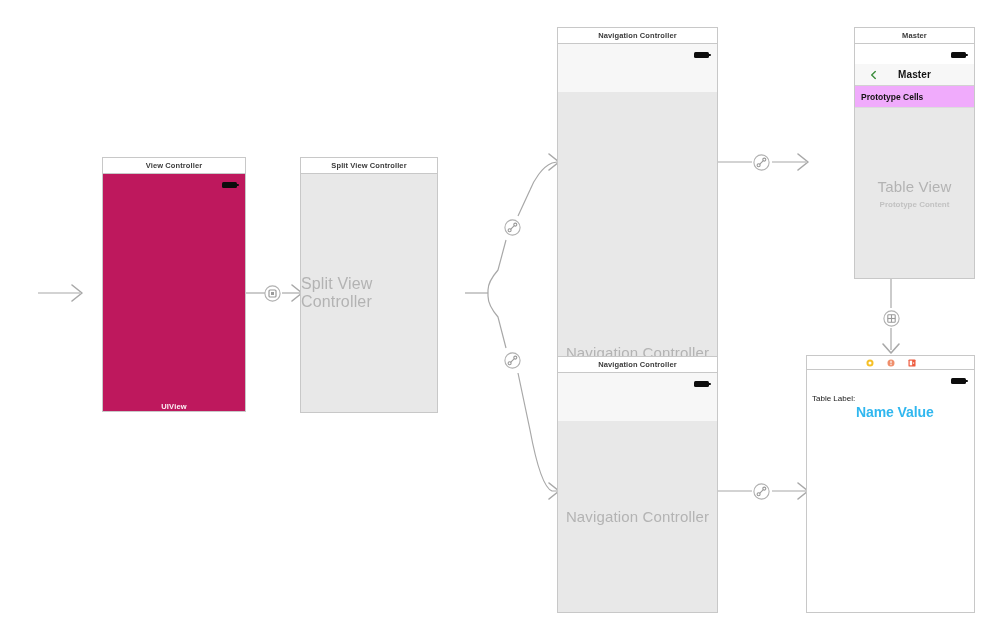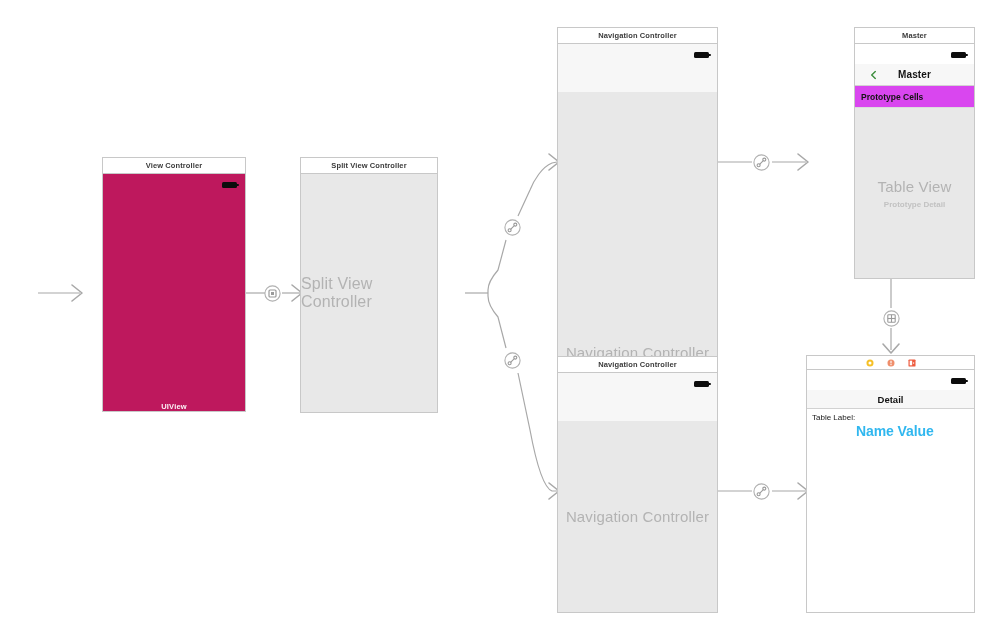--- a/index.html
+++ b/index.html
@@ -144,21 +144,21 @@
     left: 14px;
     top: 50%;
     transform: translateY(-50%);
     width: 9px;
     height: 9px;
     display: block;
   }
   .cellrow {
     box-sizing: border-box;
     height: 22px;
-    background: #d946ef;
+    background: #f0abfc;
     border-bottom: 1px solid #dcdcdc;
     display: flex;
     align-items: center;
     padding-left: 6px;
   }
   .cellrow-label {
     font-size: 8.5px;
     font-weight: bold;
     color: #131313;
   }
@@ -311,21 +311,21 @@
         <svg class="back-chevron" viewBox="0 0 10 10">
           <polyline points="7,1 3,5 7,9" fill="none" stroke="#3f8f3f" stroke-width="1.6" stroke-linecap="round" stroke-linejoin="round"></polyline>
         </svg>
         <div class="navbar-title">Master</div>
       </div>
       <div class="cellrow">
         <span class="cellrow-label">Prototype Cells</span>
       </div>
       <div class="placeholder" style="flex:1;">
         <div class="ph-title">Table View</div>
-        <div class="ph-sub">Prototype Detail</div>
+        <div class="ph-sub">Prototype Content</div>
       </div>
     </div>
   </div>
 
   <div class="scene" style="left:806px; top:355px; width:169px; height:258px;">
     <div class="scene-dock">
       <svg class="dock-icon" viewBox="0 0 10 10">
         <circle cx="5" cy="5" r="4.4" fill="#f6c026"></circle>
         <circle cx="5" cy="5" r="1.9" fill="#ffffff"></circle>
       </svg>
@@ -337,23 +337,20 @@
       <svg class="dock-icon" viewBox="0 0 10 10">
         <rect x="0.6" y="0.6" width="8.8" height="8.8" rx="1.1" fill="#ee5b3f"></rect>
         <rect x="2.1" y="2.1" width="3.1" height="5.8" fill="#ffffff"></rect>
         <rect x="6.2" y="4.3" width="1.5" height="1.5" fill="#ffffff"></rect>
       </svg>
     </div>
     <div class="scene-body" style="height:244px; display:flex; flex-direction:column;">
       <div class="statusbar">
         <div class="battery"></div>
       </div>
-      <div class="detail-navbar">
-        <span class="detail-navbar-title">Detail</span>
-      </div>
       <div class="detail-fields">
         <div class="name-label">Table Label:</div>
         <div class="name-value">Name Value</div>
       </div>
     </div>
   </div>
 
   <svg class="badge" style="left:264px; top:285px;" width="17" height="17" viewBox="0 0 17 17">
     <circle cx="8.5" cy="8.5" r="7.6" fill="#ffffff" stroke="#b0b0b0" stroke-width="1.1"></circle>
     <rect x="5" y="5" width="7" height="7" rx="1" fill="none" stroke="#9a9a9a" stroke-width="1.2"></rect>

